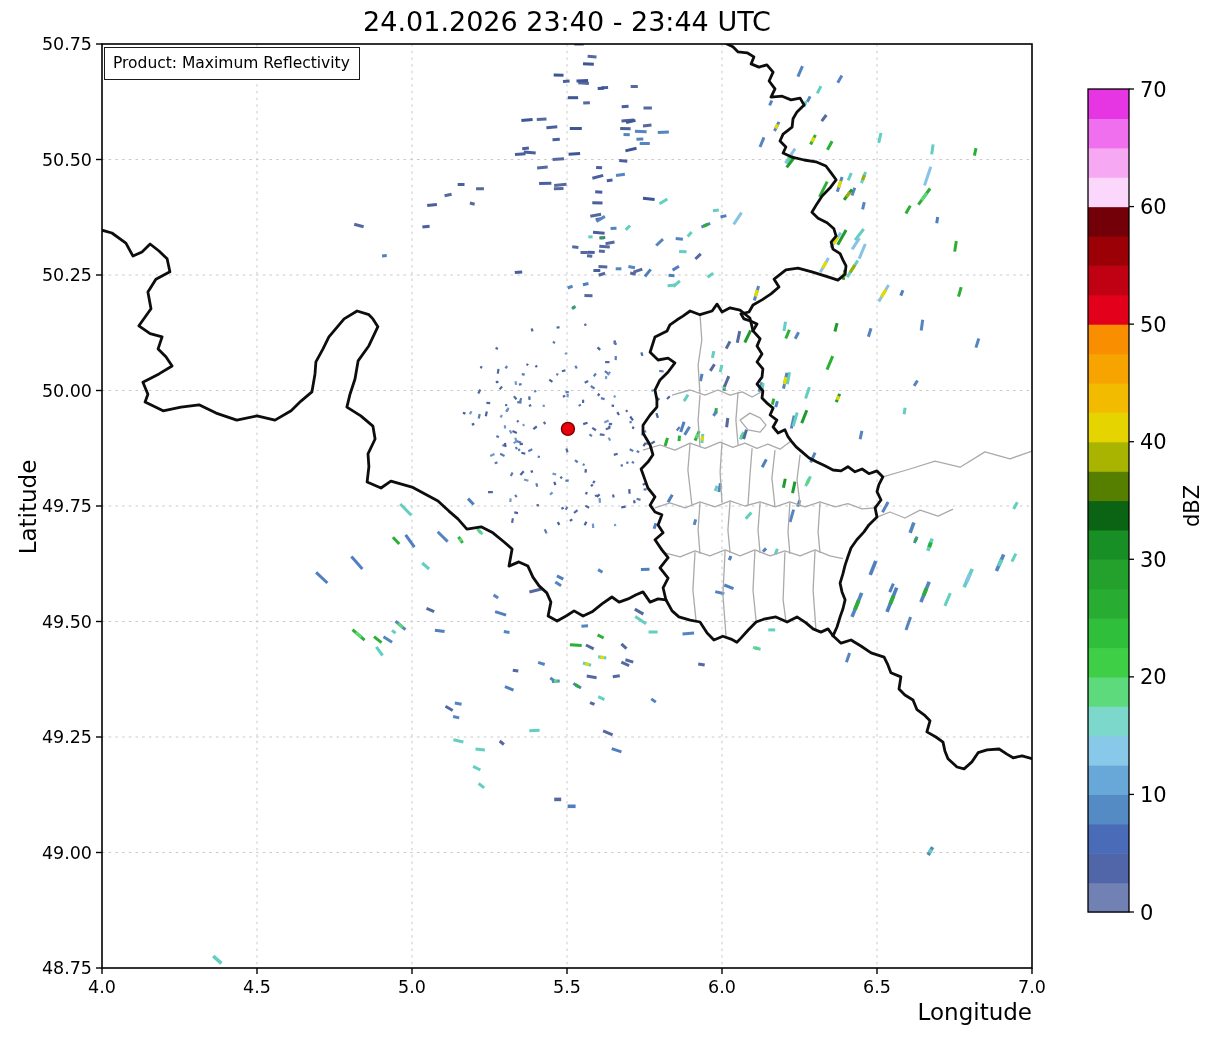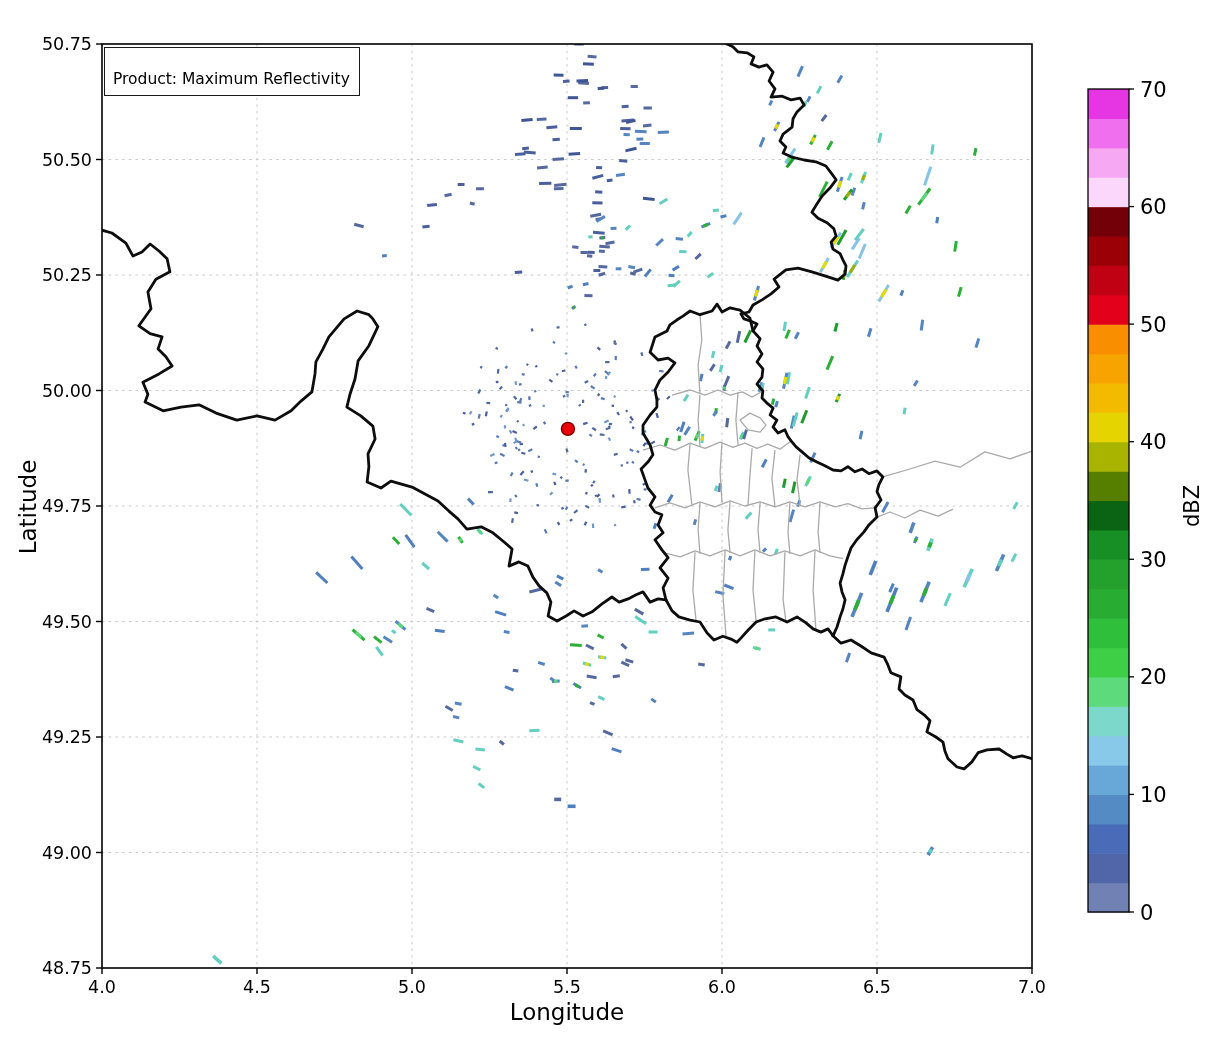--- a/index.html
+++ b/index.html
@@ -1,33 +1,34 @@
 <!DOCTYPE html>
 <html><head>
 <meta charset="utf-8">
 <style>
   html,body{margin:0;padding:0;background:#ffffff;}
   .figure{position:relative;width:1219px;height:1040px;background:#ffffff;overflow:hidden;
           font-family:"DejaVu Sans","Liberation Sans",sans-serif;color:#000;}
   .figure svg{position:absolute;left:0;top:0;}
   .plot-title{position:absolute;left:102px;top:6px;width:930px;text-align:center;
               font-size:27px;color:#000;}
-  .x-axis-label{position:absolute;left:102px;top:999px;width:930px;text-align:center;font-size:23px;}
+  .x-axis-label{position:absolute;left:102px;top:999px;width:930px;text-align:right;font-size:23px;}
   .y-axis-label{position:absolute;left:-37px;top:492px;width:130px;height:30px;line-height:30px;
                 text-align:center;font-size:23px;transform:rotate(-90deg);}
   .colorbar-label{position:absolute;left:1132px;top:491px;width:120px;height:30px;line-height:30px;
                 text-align:center;font-size:21px;transform:rotate(-90deg);}
   .product-box{position:absolute;left:104px;top:47px;background:#ffffff;border:1.4px solid #1a1a1a;
-               padding:20px 9px 5px 8px;font-size:15.5px;line-height:1.45;white-space:nowrap;}
+               padding:4px 9px 5px 8px;font-size:15.5px;line-height:1.45;white-space:nowrap;}
   .product-box div{display:block;}
 </style>
 </head>
 <body>
 
 <div class="figure">
+  <div class="plot-title">24.01.2026 23:40 - 23:44 UTC</div>
 
   <svg id="plot-svg" width="1219" height="1040">
       <defs>
         <clipPath id="plotclip">
           <rect x="102" y="44" width="930" height="924"></rect>
         </clipPath>
       </defs>
       <rect x="102" y="44" width="930" height="924" fill="#ffffff"></rect>
       <line x1="257" y1="44" x2="257" y2="968" stroke="#c9c9c9" stroke-width="1" stroke-dasharray="2.5 4.2"></line>
       <line x1="412" y1="44" x2="412" y2="968" stroke="#c9c9c9" stroke-width="1" stroke-dasharray="2.5 4.2"></line>

